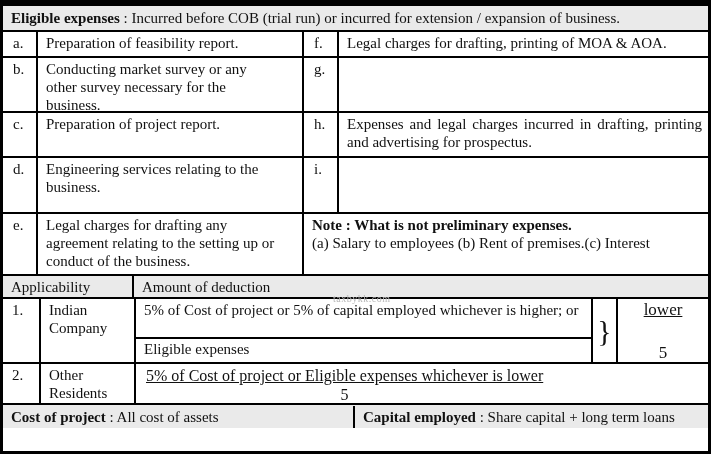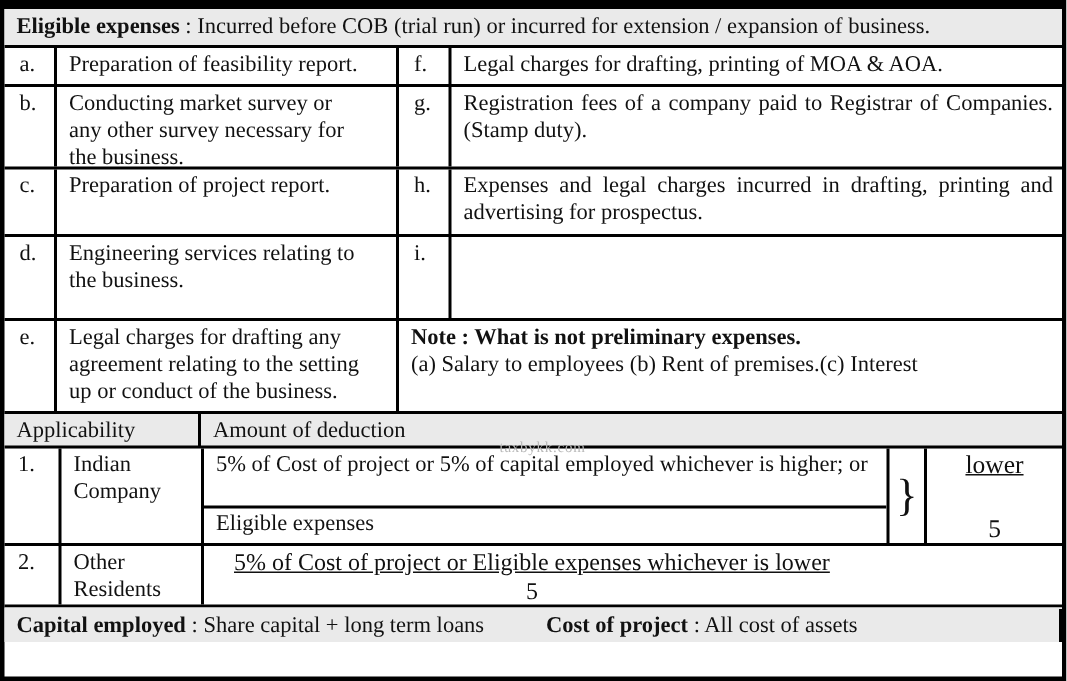--- a/index.html
+++ b/index.html
@@ -24,35 +24,35 @@
   }
   .row{display:flex;box-sizing:border-box;border-bottom:2px solid var(--border);}
   .row.noline{border-bottom:none;}
   .cell{box-sizing:border-box;border-right:2px solid var(--border);padding:2px 6px 2px 8px;overflow:hidden;}
   .cell.last{border-right:none;flex:1;}
   .gray{background:var(--row_gray);}
   .b{font-weight:bold;}
   .h23{height:23px;} .h26{height:26px;} .h41{height:41px;} .h45{height:45px;}
   .h55{height:55px;} .h56{height:56px;} .h62{height:62px;} .h65{height:65px;}
   .key{width:35px;padding-left:10px;}
-  .ldesc{width:228px;padding-right:24px;}
+  .ldesc{width:266px;padding-right:24px;}
   .just{text-align:justify;}
   .vcenter{display:flex;align-items:center;}
   
   .w131{width:131px;}
   .w38{width:38px;padding-left:9px;}
   .w95{width:95px;}
   .stack{width:457px;padding:0;display:flex;flex-direction:column;}
   .opt1{box-sizing:border-box;height:40px;border-bottom:2px solid var(--border);padding:2px 6px 0 8px;}
   .opt2{box-sizing:border-box;height:21px;padding:1px 6px 0 8px;}
   .bracecell{width:25px;padding:0;display:flex;align-items:center;justify-content:center;}
   .brace{font-size:30px;line-height:30px;font-weight:normal;}
   .resultcell{display:flex;flex-direction:column;align-items:center;justify-content:center;font-size:17px;line-height:19px;padding:0;gap:24px;}
   .u{text-decoration:underline;}
-  .fraction{display:inline-block;font-size:16px;line-height:19px;margin-left:12px;}
+  .fraction{display:inline-block;font-size:16px;line-height:19px;margin-left:2px;}
   .fr-num{text-decoration:underline;}
   .fr-den{text-align:center;}
   .w352{width:352px;}
   .watermark{
     position:absolute;left:330px;top:284px;
     font-size:10px;color:var(--watermark);letter-spacing:0.5px;
     pointer-events:none;
   }
 </style>
 </head>
@@ -69,21 +69,20 @@
     <div class="cell key">a.</div>
     <div class="cell ldesc">Preparation of feasibility report.</div>
     <div class="cell key">f.</div>
     <div class="cell last">Legal charges for drafting, printing of MOA &amp; AOA.</div>
   </div>
 
   <div class="row h55">
     <div class="cell key">b.</div>
     <div class="cell ldesc">Conducting market survey or any other survey necessary for the business.</div>
     <div class="cell key">g.</div>
-    <div class="cell last just">Registration fees of a company paid to Registrar of Companies. (Stamp duty).</div>
   </div>
 
   <div class="row h45">
     <div class="cell key">c.</div>
     <div class="cell ldesc">Preparation of project report.</div>
     <div class="cell key">h.</div>
     <div class="cell last just">Expenses and legal charges incurred in drafting, printing and advertising for prospectus.</div>
   </div>
 
   <div class="row h56">
@@ -127,19 +126,19 @@
     <div class="cell w95">Other Residents</div>
     <div class="cell last">
       <div class="fraction">
         <div class="fr-num">5% of Cost of project or Eligible expenses whichever is lower</div>
         <div class="fr-den">5</div>
       </div>
     </div>
   </div>
 
   <div class="row h23 gray vcenter noline">
+    <div class="cell w352"><span class="b">Cost of project</span><span> : All cost of assets</span></div>
     <div class="cell last"><span class="b">Capital employed</span><span> : Share capital + long term loans</span></div>
-    <div class="cell w352"><span class="b">Cost of project</span><span> : All cost of assets</span></div>
   </div>
 
   <div class="watermark">taxbykk.com</div>
 
 </div>
 
 </body></html>

